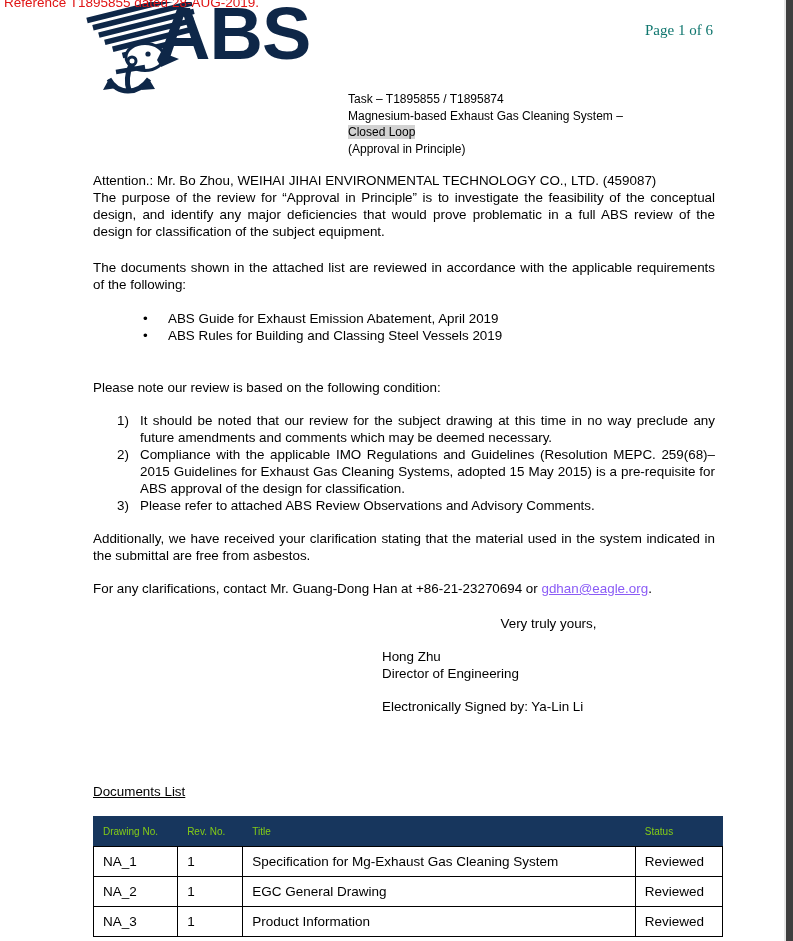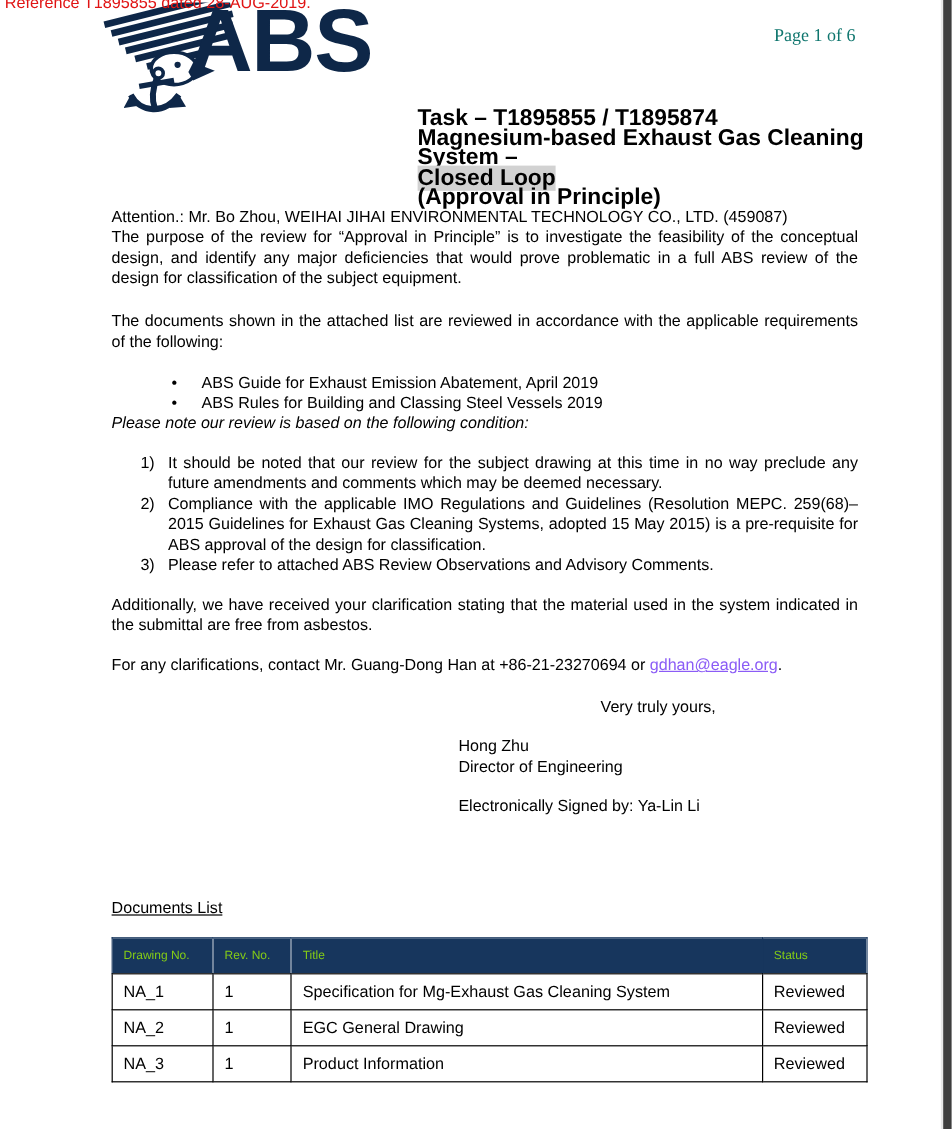--- a/index.html
+++ b/index.html
@@ -22,35 +22,35 @@
   .logo-text{
     position:absolute;left:72px;top:-7px;font-size:74px;font-weight:bold;
     color:#0e2748;letter-spacing:-1px;line-height:1.05;
   }
   .page-num{
     position:absolute;left:645px;top:22px;font-family:"Liberation Serif","DejaVu Serif",serif;
     font-size:15px;color:#0f766e;
   }
   .task-block{
     position:absolute;left:348px;top:91px;width:380px;
-    font-weight:bold;font-size:19px;line-height:16.6px;
+    font-weight:normal;font-size:12px;line-height:16.6px;
   }
   .task-indent{}
   .hl{background:#d2d2d2;}
 
   .letter{
     position:absolute;left:93px;top:172px;width:622px;
     font-size:13.4px;line-height:17px;
   }
   .para{text-align:justify;}
   .attention{white-space:nowrap;}
   .mt1{}
   .mt2{margin-top:19px;}
   .mt3{margin-top:17px;}
-  .mt4{font-style:italic;}
+  .mt4{margin-top:35px;}
   .mt5{margin-top:16px;}
   .mt6{margin-top:18px;text-align:center;}
   .mt7{margin-top:68px;}
 
   .bullet-item{position:relative;padding-left:75px;}
   .bullet-item .marker{position:absolute;left:50px;top:0;}
   .num-item{position:relative;padding-left:47px;text-align:justify;}
   .num-item .marker{position:absolute;left:24px;top:0;text-align:left;}
 
   a.email{color:#8b5cf6;text-decoration:underline;cursor:pointer;}

